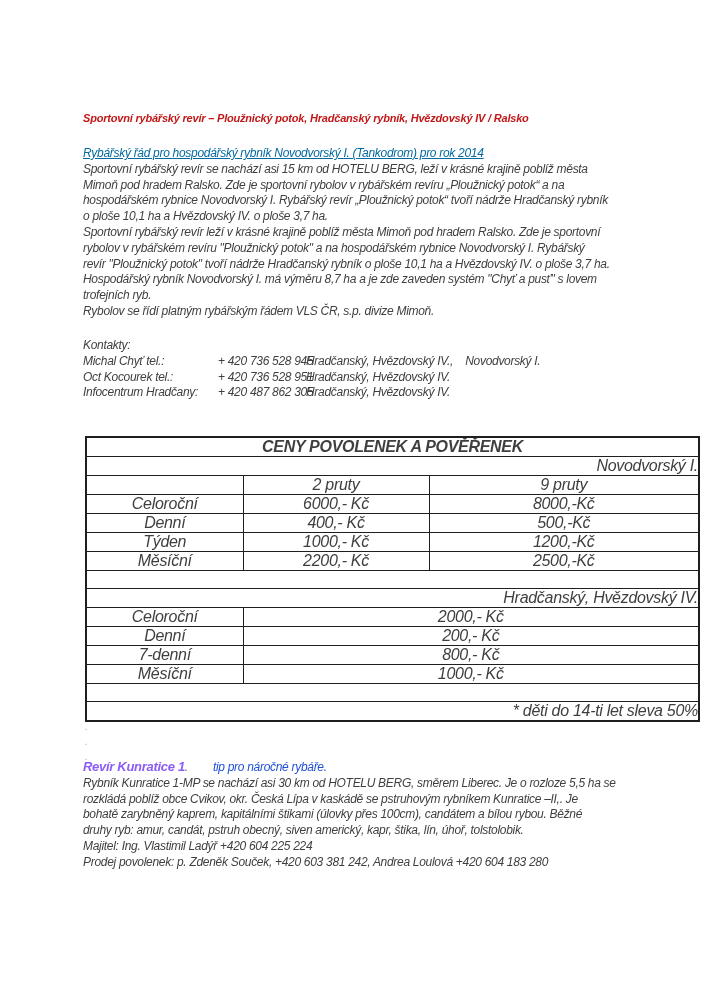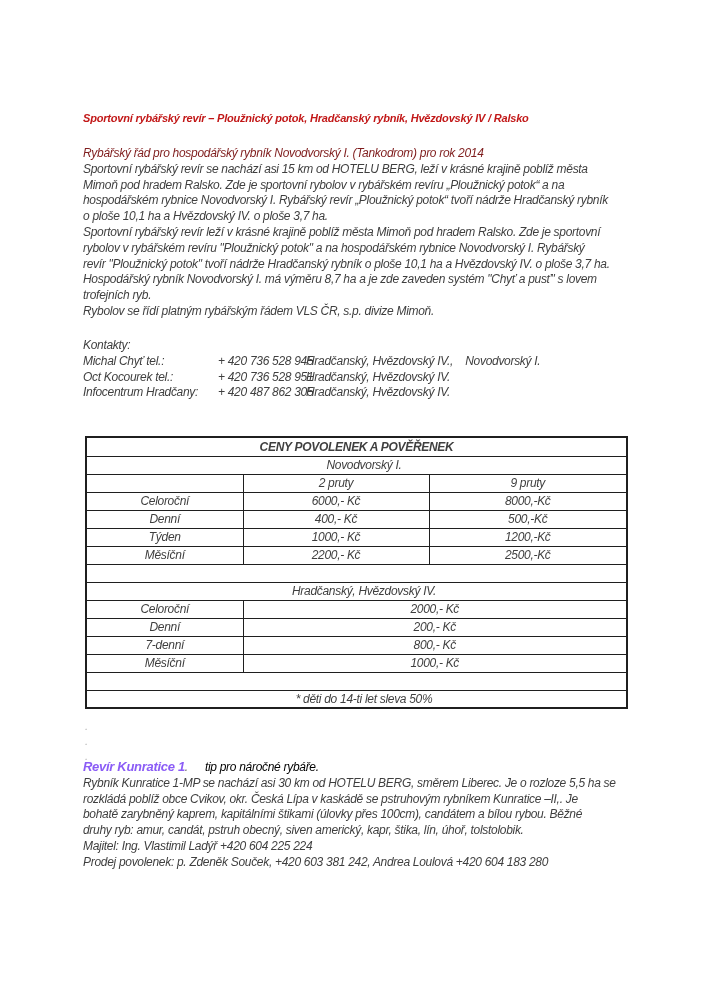--- a/index.html
+++ b/index.html
@@ -18,59 +18,59 @@
     position: absolute; left: 83px; top: 112px; width: 600px;
     font-size: 11px; font-weight: bold; color: #c21818;
     letter-spacing: -0.2px;
   }
 
   .intro {
     position: absolute; left: 83px; top: 146px; width: 623px;
     font-size: 12px; line-height: 15.8px; letter-spacing: -0.3px;
   }
   .doc-link {
-    color: #7f1d1d; cursor: pointer;
+    color: #0369a1; text-decoration: underline; cursor: pointer;
     display: inline-block;
   }
   .para { white-space: pre-line; }
 
   .contacts {
     position: absolute; left: 83px; top: 338px; width: 623px;
     font-size: 12px; line-height: 15.8px; letter-spacing: -0.3px;
   }
   .contact-row { display: grid; grid-template-columns: 135px 88px 1fr; }
   .contact-areas, .contact-phone { white-space: pre; }
 
   .price-table {
-    position: absolute; left: 85px; top: 436px; width: 543px;
+    position: absolute; left: 85px; top: 436px; width: 615px;
     border-collapse: collapse; table-layout: fixed;
-    font-size: 12px; font-style: italic; color: #3f3f3f;
+    font-size: 16px; font-style: italic; color: #3f3f3f;
     letter-spacing: -0.3px;
   }
   .price-table td {
     border: 1px solid #1f1f1f; height: 18px;
     text-align: center; vertical-align: middle; overflow: hidden;
   }
   .price-table { border: 2px solid #1f1f1f; }
-  .price-table td.left { text-align: center; padding-left: 15px; margin-left: 32px; }
+  .price-table td.left { text-align: right; padding-left: 15px; margin-left: 32px; }
   .price-table td.tbl-title { font-weight: bold; height: 19px; }
 
   .stray-dots {
     position: absolute; left: 85px; top: 719px;
     font-size: 11px; line-height: 15.2px; color: #b5b5b5;
     white-space: pre-line;
   }
 
   .kunratice {
     position: absolute; left: 83px; top: 759px; width: 623px;
     font-size: 12px; line-height: 15.8px; letter-spacing: -0.3px;
   }
   .kun-heading { color: #8b5cf6; font-weight: bold; font-size: 13px; }
   .kun-dot { color: #6a6a6a; }
-  .kun-tip { color: #000000; margin-left: 14px; }
+  .kun-tip { color: #1d4ed8; margin-left: 22px; }
 </style>
 </head>
 <body>
 
 <div class="page">
 
   <div class="doc-title">Sportovní rybářský revír – Ploužnický potok, Hradčanský rybník, Hvězdovský IV / Ralsko</div>
 
   <div class="intro">
     <div><span class="doc-link">Rybářský řád pro hospodářský rybník Novodvorský I. (Tankodrom) pro rok 2014</span></div>

